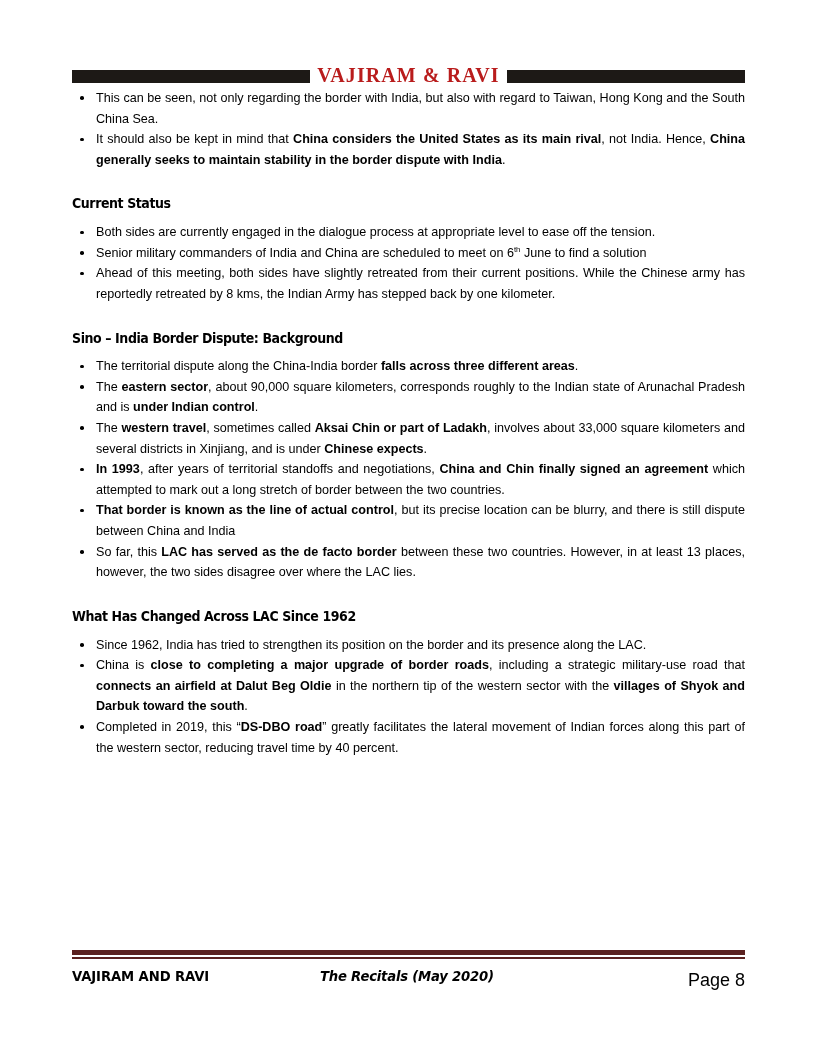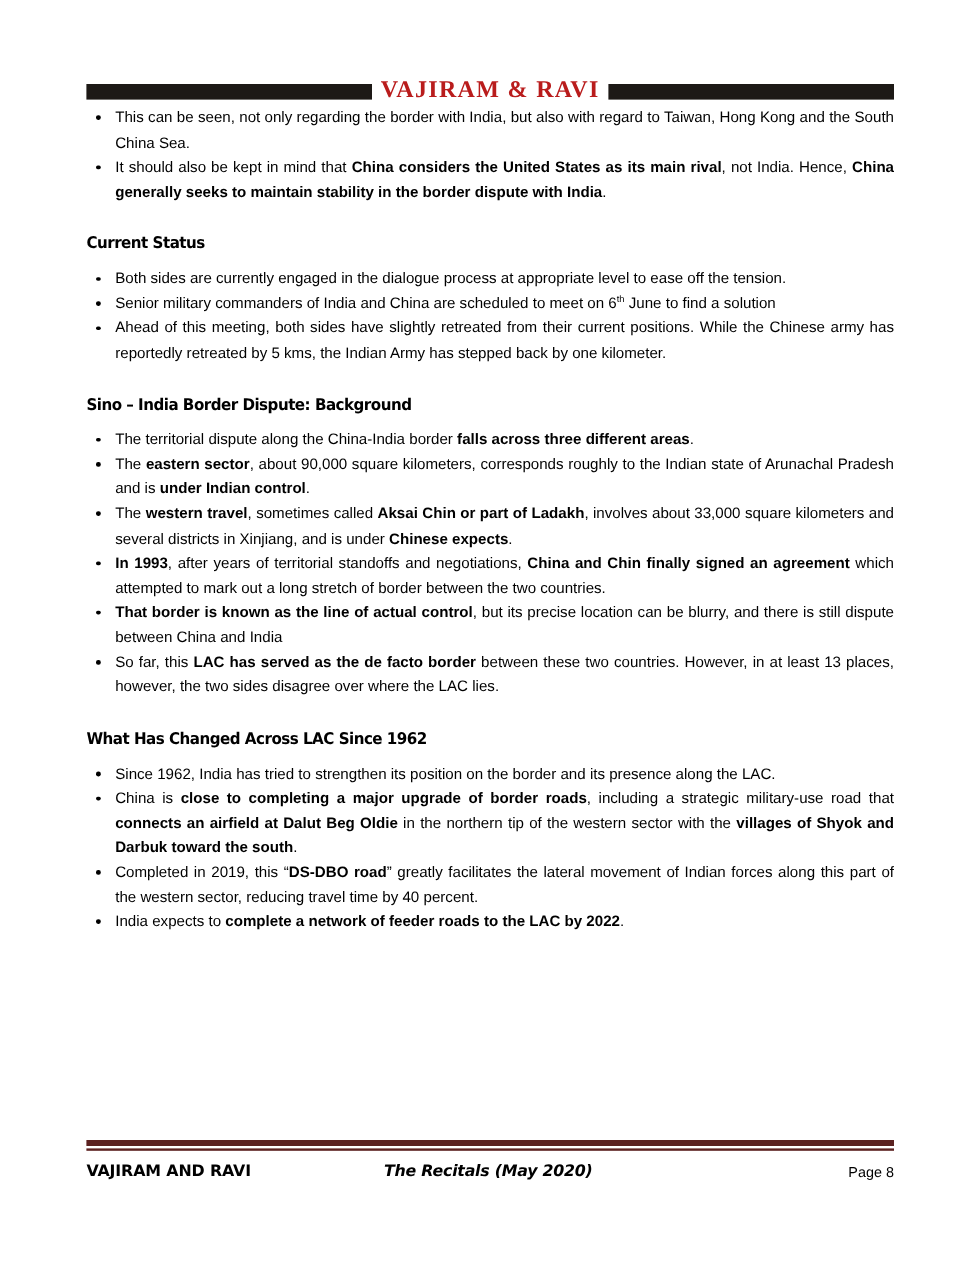--- a/index.html
+++ b/index.html
@@ -156,21 +156,21 @@
     font-weight: bold;
     font-style: italic;
     font-size: 13.2px;
     letter-spacing: -0.2px;
     white-space: nowrap;
   }
   .footer-right {
     position: absolute;
     right: 0;
     top: 1px;
-    font-size: 12px;
+    font-size: 18px;
     white-space: nowrap;
   }
 </style>
 </head>
 <body>
 
 <div class="page">
 
   <div class="header">
     <div class="header-bar left"></div>
@@ -183,41 +183,40 @@
         <li id="bullet-taiwan-hongkong"><span>This can be seen, not only regarding the border with India, but also with regard to Taiwan, Hong Kong and the South China Sea.</span></li>
         <li id="bullet-us-main-rival"><span>It should also be kept in mind that </span><b>China considers the United States as its main rival</b><span>, not India. Hence, </span><b>China generally seeks to maintain stability in the border dispute with India</b><span>.</span></li>
       </ul>
     <div id="sections-host">
         <div class="gap-lg"></div>
         <h2 class="section-heading" id="section-current-status">Current Status</h2>
         <div class="gap-sm"></div>
         <ul class="bullets">
           <li id="bullet-dialogue-process"><span>Both sides are currently engaged in the dialogue process at appropriate level to ease off the tension.</span></li>
           <li id="bullet-commanders-meet"><span>Senior military commanders of India and China are scheduled to meet on 6</span><sup>th</sup><span> June to find a solution</span></li>
-          <li id="bullet-retreat-positions"><span>Ahead of this meeting, both sides have slightly retreated from their current positions. While the Chinese army has reportedly retreated by 5 kms, the Indian Army has stepped back by one kilometer.</span></li>
+          <li id="bullet-retreat-positions"><span>Ahead of this meeting, both sides have slightly retreated from their current positions. While the Chinese army has reportedly retreated by 8 kms, the Indian Army has stepped back by one kilometer.</span></li>
         </ul>
         <div class="gap-lg"></div>
         <h2 class="section-heading" id="section-border-dispute-background">Sino – India Border Dispute: Background</h2>
         <div class="gap-sm"></div>
         <ul class="bullets">
           <li id="bullet-three-areas"><span>The territorial dispute along the China-India border </span><b>falls across three different areas</b><span>.</span></li>
           <li id="bullet-eastern-sector"><span>The </span><b>eastern sector</b><span>, about 90,000 square kilometers, corresponds roughly to the Indian state of Arunachal Pradesh and is </span><b>under Indian control</b><span>.</span></li>
           <li id="bullet-western-sector"><span>The </span><b>western travel</b><span>, sometimes called </span><b>Aksai Chin or part of Ladakh</b><span>, involves about 33,000 square kilometers and several districts in Xinjiang, and is under </span><b>Chinese expects</b><span>.</span></li>
           <li id="bullet-1993-agreement"><b>In 1993</b><span>, after years of territorial standoffs and negotiations, </span><b>China and Chin finally signed an agreement</b><span> which attempted to mark out a long stretch of border between the two countries.</span></li>
           <li id="bullet-line-of-actual-control"><b>That border is known as the line of actual control</b><span>, but its precise location can be blurry, and there is still dispute between China and India</span></li>
           <li id="bullet-lac-de-facto"><span>So far, this </span><b>LAC has served as the de facto border</b><span> between these two countries. However, in at least 13 places, however, the two sides disagree over where the LAC lies.</span></li>
         </ul>
         <div class="gap-lg"></div>
         <h2 class="section-heading" id="section-what-has-changed">What Has Changed Across LAC Since 1962</h2>
         <div class="gap-sm"></div>
         <ul class="bullets">
           <li id="bullet-since-1962"><span>Since 1962, India has tried to strengthen its position on the border and its presence along the LAC.</span></li>
           <li id="bullet-border-roads-upgrade"><span>China is </span><b>close to completing a major upgrade of border roads</b><span>, including a strategic military-use road that </span><b>connects an airfield at Dalut Beg Oldie</b><span> in the northern tip of the western sector with the </span><b>villages of Shyok and Darbuk toward the south</b><span>.</span></li>
           <li id="bullet-ds-dbo-road"><span>Completed in 2019, this “</span><b>DS-DBO road</b><span>” greatly facilitates the lateral movement of Indian forces along this part of the western sector, reducing travel time by 40 percent.</span></li>
-          <li id="bullet-feeder-roads"><span>India expects to </span><b>complete a network of feeder roads to the LAC by 2022</b><span>.</span></li>
         </ul>
       </div>
   </div>
 
   <div class="footer">
     <div class="footer-rule-thick"></div>
     <div class="footer-rule-gap"></div>
     <div class="footer-rule-thin"></div>
     <div class="footer-row">
       <div class="footer-left">VAJIRAM AND RAVI</div>

